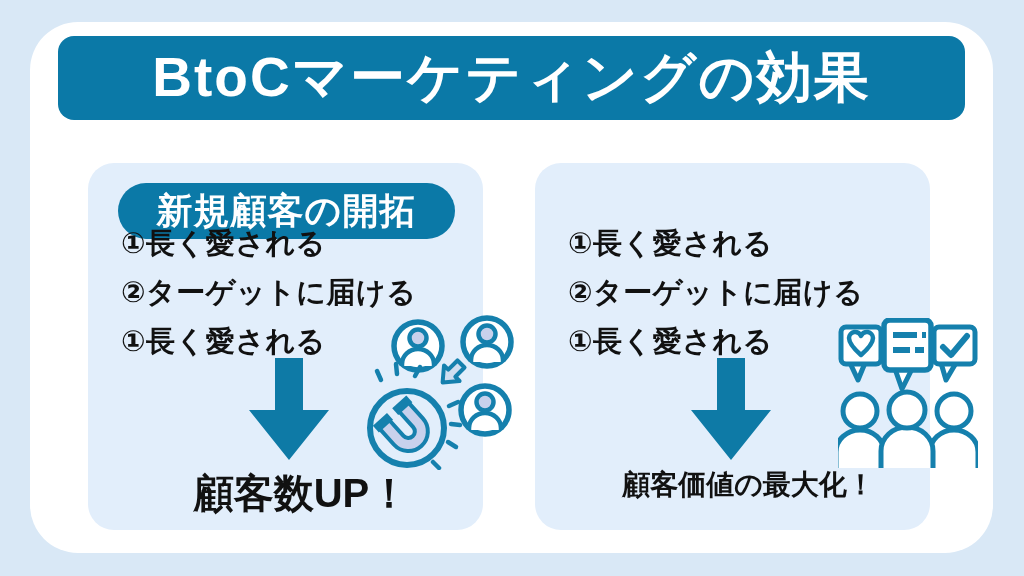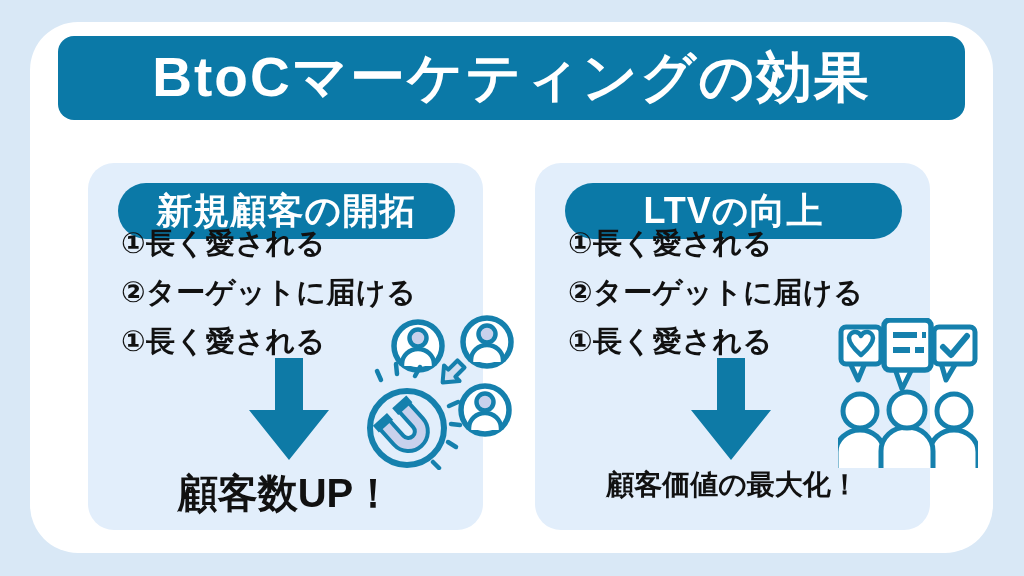--- a/index.html
+++ b/index.html
@@ -42,21 +42,21 @@
     font-size:29px;font-weight:800;color:#111111;line-height:49px;
     white-space:nowrap;letter-spacing:0.5px;
   }
   .list-left{left:121px;}
   .list-right{left:568px;}
   .down-arrow{position:absolute;top:358px;width:80px;height:102px;}
   .down-arrow-left{left:249px;}
   .down-arrow-right{left:691px;}
   .result{
     position:absolute;top:466px;width:395px;
-    text-align:center;font-weight:800;color:#111111;white-space:nowrap;
+    text-align:center;font-weight:800;color:#111111;white-space:nowrap;padding-left:16px;
   }
   .result-left{left:88px;font-size:40px;}
   .result-right{left:535px;font-size:28px;}
   .icons-left{position:absolute;left:363px;top:310px;width:172px;height:160px;}
   .icons-right{position:absolute;left:838px;top:318px;width:140px;height:150px;}
 </style>
 </head>
 <body>
 
 <div class="stage">
@@ -118,23 +118,20 @@
         <path d="M52,66 L57,57"></path>
         <path d="M86,96 L95,92"></path>
         <path d="M88,114 L97,115"></path>
         <path d="M85,132 L93,137"></path>
         <path d="M70,152 L76,158"></path>
       </g>
     </g>
   </svg>
 
   <div class="card card-right"></div>
-  <div class="pill pill-right">
-    <span>LTVの向上</span>
-  </div>
   <div class="benefit-list list-right">
     <div>①長く愛される</div>
     <div>②ターゲットに届ける</div>
     <div>①長く愛される</div>
   </div>
   <svg class="down-arrow down-arrow-right" viewBox="0 0 80 102">
     <polygon points="26,0 54,0 54,52 80,52 40,102 0,52 26,52" fill="#0e7aa6"></polygon>
   </svg>
   <div class="result result-right">顧客価値の最大化！</div>
 

